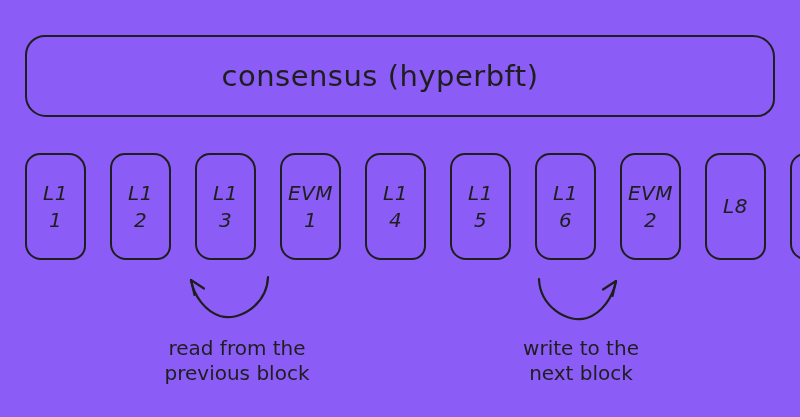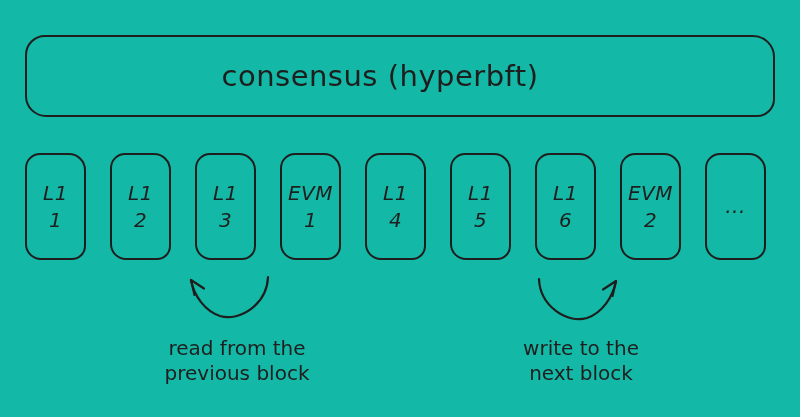--- a/index.html
+++ b/index.html
@@ -1,20 +1,20 @@
 <!DOCTYPE html>
 <html><head>
 <meta charset="utf-8">
 <style>
   html, body { margin: 0; padding: 0; background: #ffffff; }
   .canvas {
     position: relative;
     width: 800px;
     height: 417px;
-    background: #14b8a6;
+    background: #8b5cf6;
     font-family: "DejaVu Sans", sans-serif;
     color: #1e1e1e;
     overflow: hidden;
   }
   
   .consensus-box {
     position: absolute;
     left: 25px; top: 35px;
     width: 750px; height: 82px;
     box-sizing: border-box;
@@ -118,20 +118,23 @@
     </div>
     <div class="block">
       <span class="block-label">L1
 6</span>
     </div>
     <div class="block">
       <span class="block-label">EVM
 2</span>
     </div>
     <div class="block">
+      <span class="block-label">L8</span>
+    </div>
+    <div class="block">
       <span class="block-label">...</span>
     </div>
   </div>
 
   <svg class="arrow-svg arrow-read" viewBox="0 0 100 60" aria-hidden="true">
     <path d="M 88 9 C 87 36, 60 54, 40 48 C 25 43, 14 28, 11 12"></path>
     <path d="M 11 12 L 14.5 27"></path>
     <path d="M 11 12 L 24 20.5"></path>
   </svg>
 

